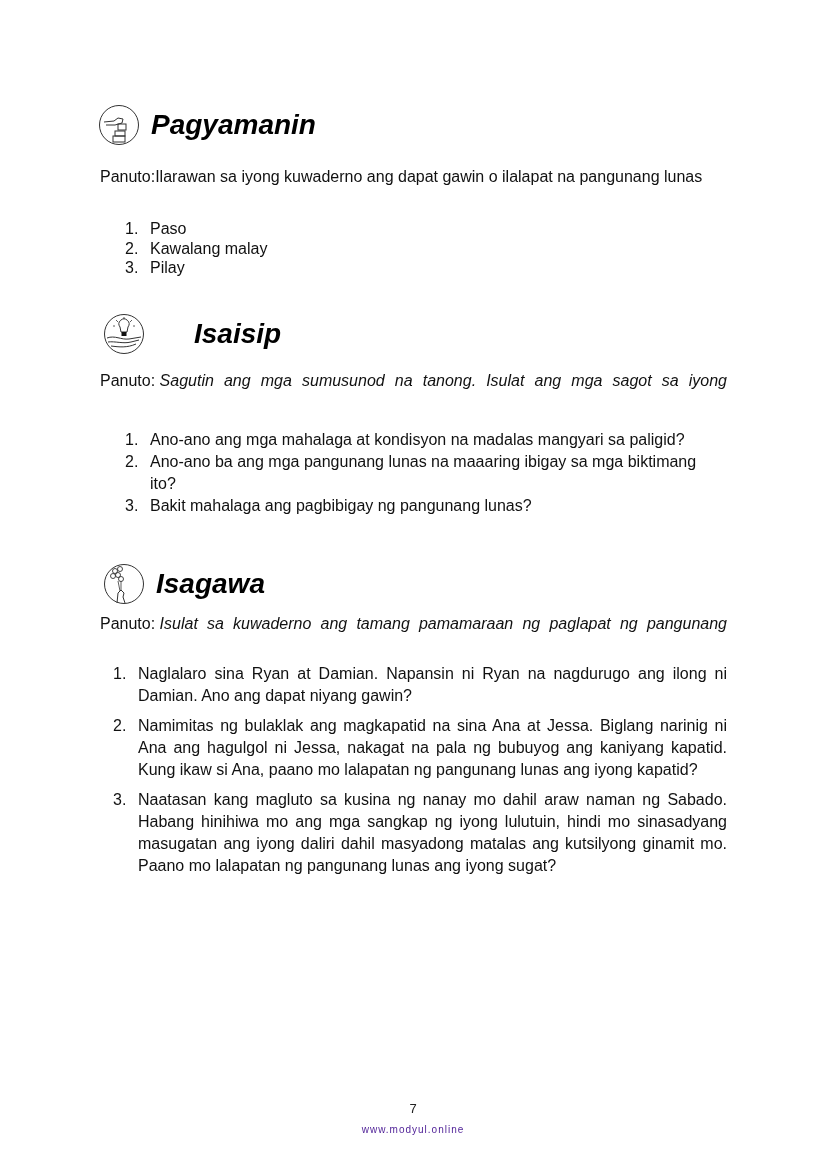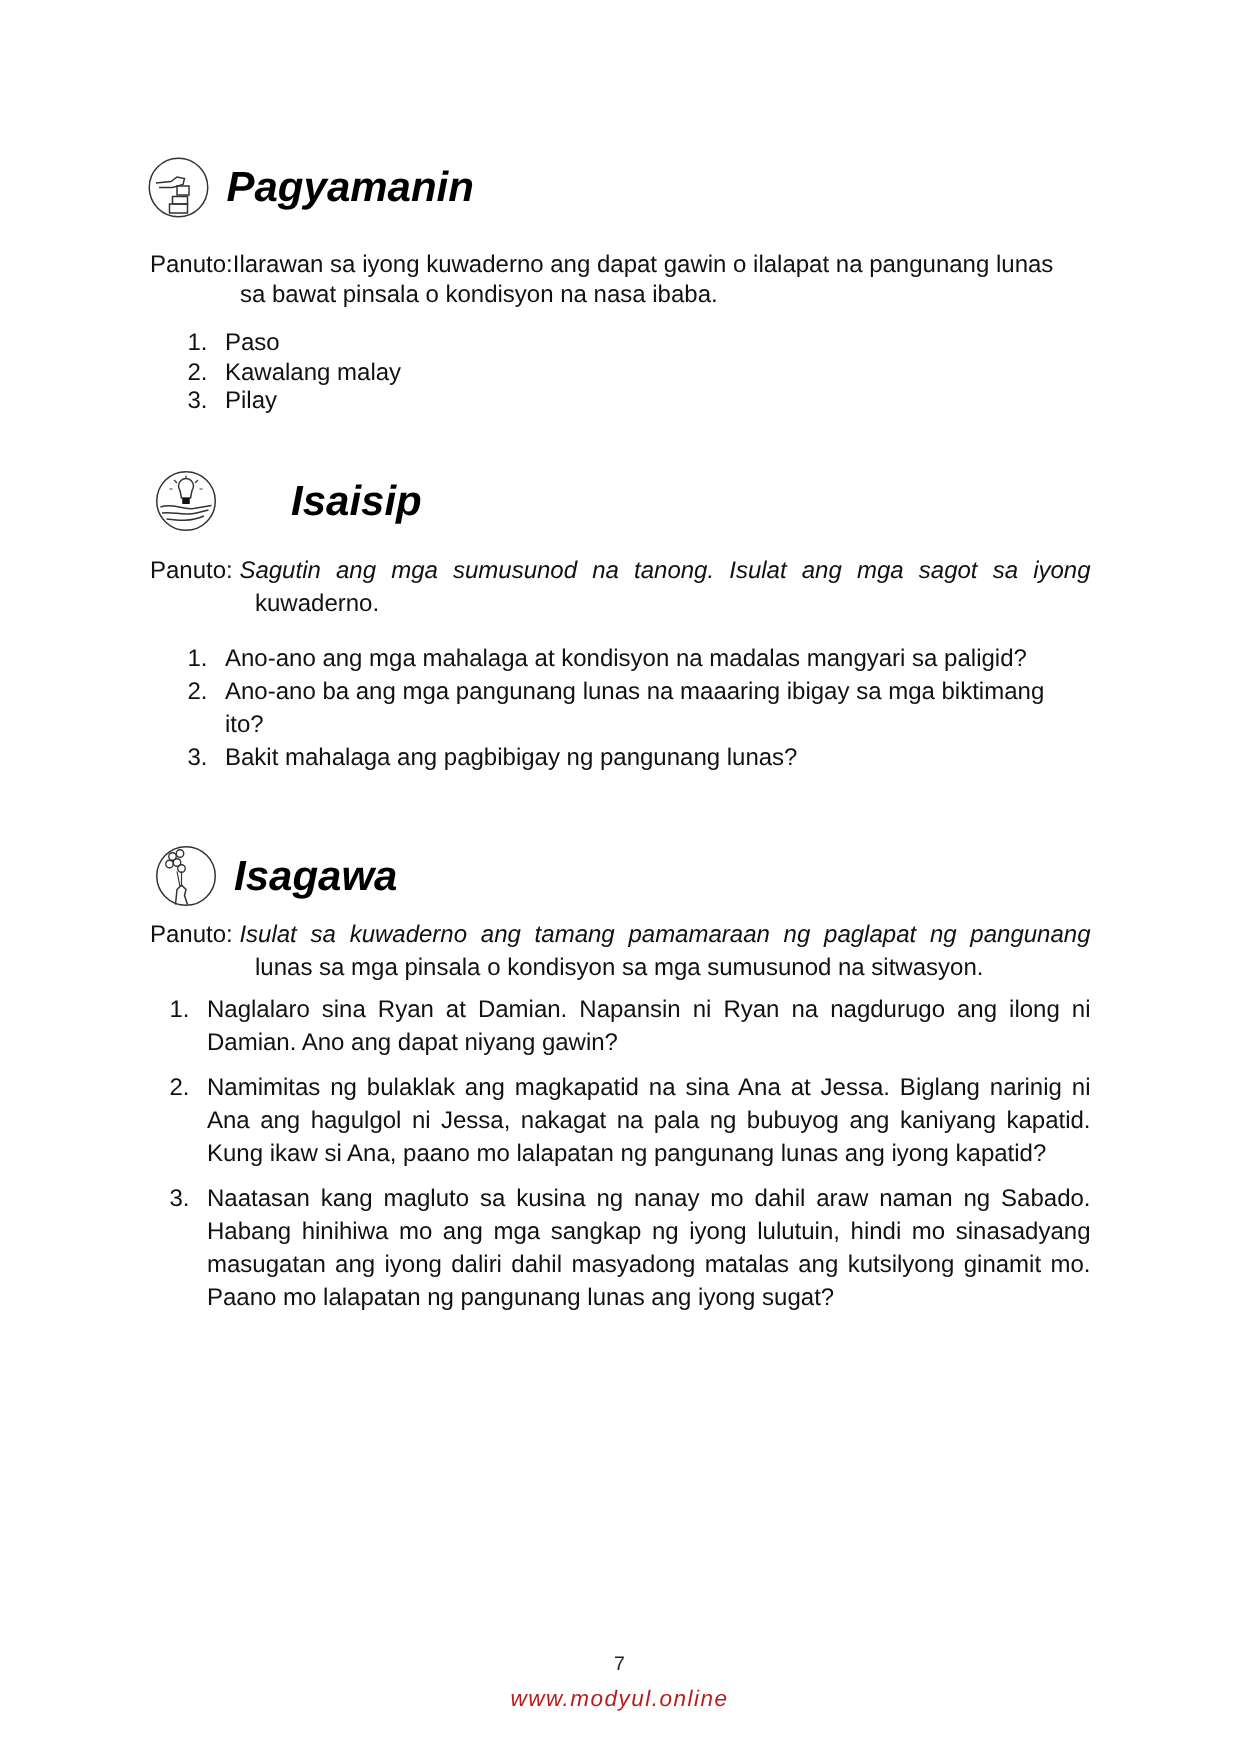--- a/index.html
+++ b/index.html
@@ -18,21 +18,21 @@
   }
   .panuto .row { display: flex; }
   .panuto .lbl { white-space: pre; }
   .panuto .txt { flex: 1; }
   .justify { text-align: justify; text-align-last: justify; font-style: italic; }
   .list { position: absolute; font-size: 16px; margin: 0; padding: 0; list-style: none; }
   .list li { display: flex; }
   .list .num { display: inline-block; width: 25px; }
   .list .body { flex: 1; }
   .page-num { position: absolute; top: 1101px; left: 0; width: 826px; text-align: center; font-size: 13px; color: #222; }
-  .watermark { position: absolute; top: 1124px; left: 0; width: 826px; text-align: center; font-size: 15px; color: #b91c1c; letter-spacing: 1px; font-style: italic; }
+  .watermark { position: absolute; top: 1124px; left: 0; width: 826px; text-align: center; font-size: 10px; color: #4c1d95; letter-spacing: 1px; }
 </style>
 </head>
 <body>
 
 <div class="section-head" style="top:104px;">
   <svg class="section-icon" viewBox="0 0 42 42">
     <circle cx="21" cy="21" r="19.5" fill="none" stroke="#333" stroke-width="1"></circle>
     <path d="M6 18 L16 17 L20 14 L25 15 L24 19 L17 21 L8 21" fill="none" stroke="#333" stroke-width="1"></path>
     <rect x="20" y="20" width="8" height="6" fill="none" stroke="#333" stroke-width="1"></rect>
     <rect x="17" y="27" width="10" height="5" fill="none" stroke="#333" stroke-width="1"></rect>
@@ -40,21 +40,20 @@
   </svg>
   <span class="section-title">Pagyamanin</span>
 </div>
 
 <div class="panuto" style="top:167px;">
   <div class="row">
     <span class="lbl">Panuto:</span>
       <span> </span>
     <span class="txt">Ilarawan sa iyong kuwaderno ang dapat gawin o ilalapat na pangunang lunas</span>
   </div>
-  <div style="padding-left:60px;">sa bawat pinsala o kondisyon na nasa ibaba.</div>
 </div>
 
 <ul class="list" style="top:219px; left:125px; width:600px; line-height:19.5px;">
   <li>
       <span class="num">1.</span>
       <span class="body">Paso</span>
     </li>
   <li>
       <span class="num">2.</span>
       <span class="body">Kawalang malay</span>
@@ -75,21 +74,20 @@
   </svg>
   <span class="section-title">Isaisip</span>
 </div>
 
 <div class="panuto" style="top:371px;">
   <div class="row">
     <span class="lbl">Panuto:</span>
       <span>&nbsp;</span>
     <span class="txt justify">Sagutin ang mga sumusunod na tanong. Isulat ang mga sagot sa iyong</span>
   </div>
-  <div style="padding-left:70px; line-height:24px;">kuwaderno.</div>
 </div>
 
 <ul class="list" style="top:429px; left:125px; width:600px; line-height:22px;">
   <li>
       <span class="num">1.</span>
       <span class="body">Ano-ano ang mga mahalaga at kondisyon na madalas mangyari sa paligid?</span>
     </li>
   <li>
       <span class="num">2.</span>
       <span class="body">Ano-ano ba ang mga pangunang lunas na maaaring ibigay sa mga biktimang ito?</span>
@@ -113,21 +111,20 @@
   </svg>
   <span class="section-title">Isagawa</span>
 </div>
 
 <div class="panuto" style="top:614px;">
   <div class="row">
     <span class="lbl">Panuto:</span>
       <span>&nbsp;</span>
     <span class="txt justify">Isulat sa kuwaderno ang tamang pamamaraan ng paglapat ng pangunang</span>
   </div>
-  <div style="padding-left:70px; line-height:24px;">lunas sa mga pinsala o kondisyon sa mga sumusunod na sitwasyon.</div>
 </div>
 
 <ul class="list" style="top:663px; left:113px; width:614px; line-height:22px;">
   <li style="margin-bottom:8px;">
       <span class="num">1.</span>
       <span class="body" style="text-align:justify;">Naglalaro sina Ryan at Damian. Napansin ni Ryan na nagdurugo ang ilong ni Damian. Ano ang dapat niyang gawin?</span>
     </li>
   <li style="margin-bottom:8px;">
       <span class="num">2.</span>
       <span class="body" style="text-align:justify;">Namimitas ng bulaklak ang magkapatid na sina Ana at Jessa. Biglang narinig ni Ana ang hagulgol ni Jessa, nakagat na pala ng bubuyog ang kaniyang kapatid. Kung ikaw si Ana, paano mo lalapatan ng pangunang lunas ang iyong kapatid?</span>

